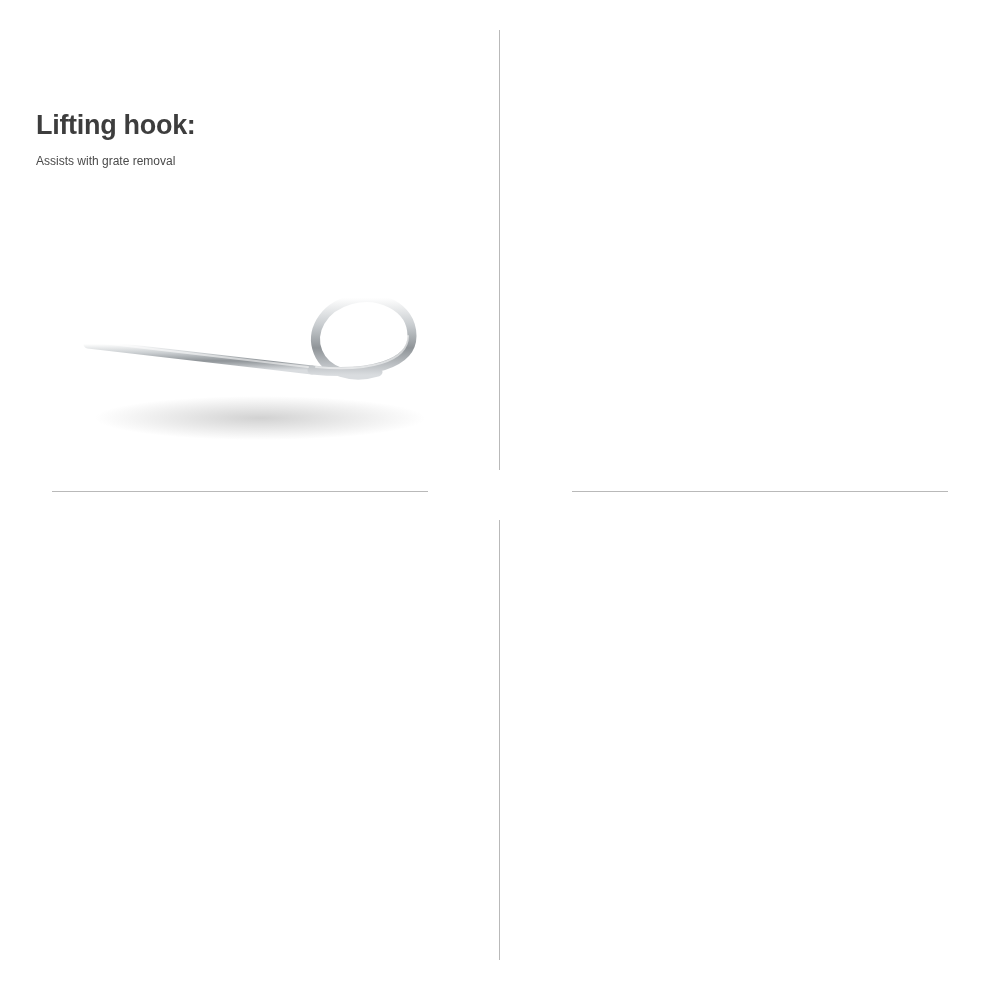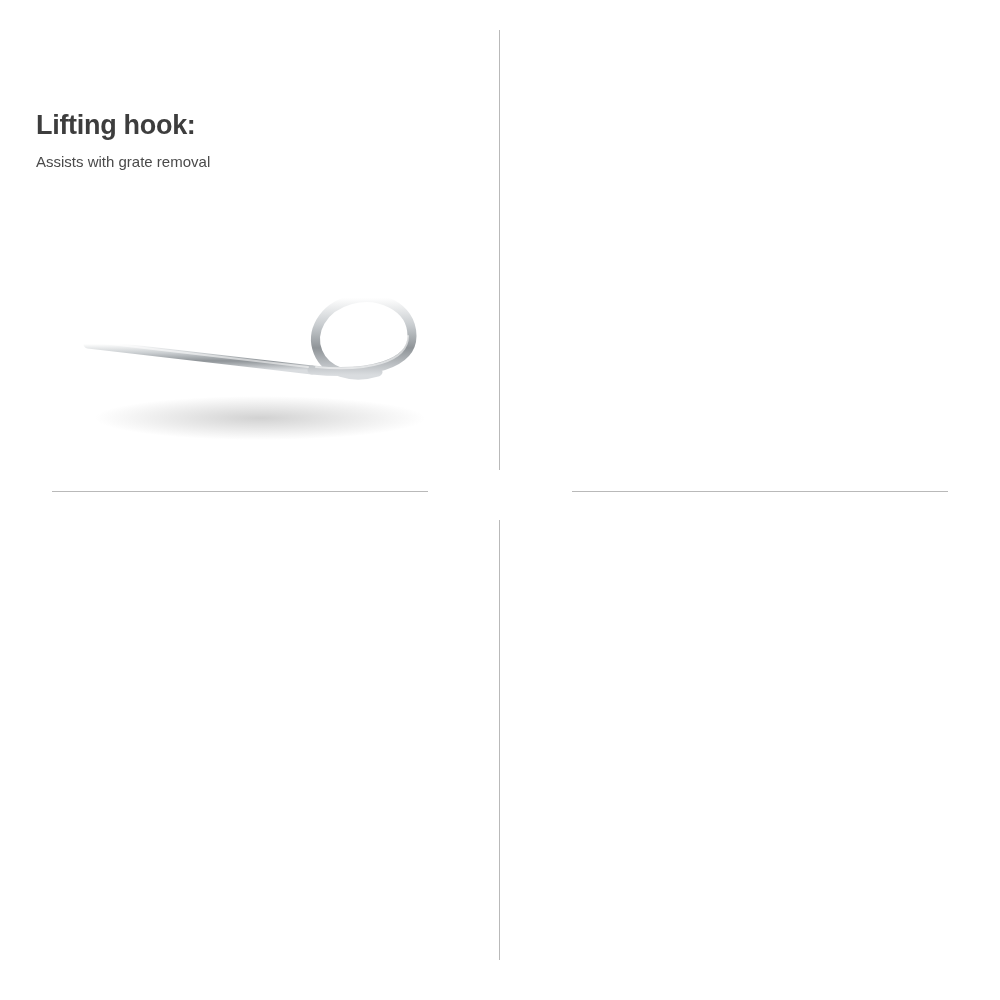--- a/index.html
+++ b/index.html
@@ -42,21 +42,21 @@
 
   
   .headline {
     font-size: 27px;
     font-weight: bold;
     color: #3d3d3d;
     letter-spacing: -0.3px;
     margin: 0;
   }
   .body-text {
-    font-size: 15px;
+    font-size: 12px;
     line-height: 25px;
     color: #4a4a4a;
     margin: 8px 0 0 0;
     white-space: pre-line;
   }
 
   .tb-lifting  { position: absolute; left: 36px;  top: 110px; width: 400px; }
 
   
   .art { position: absolute; }

